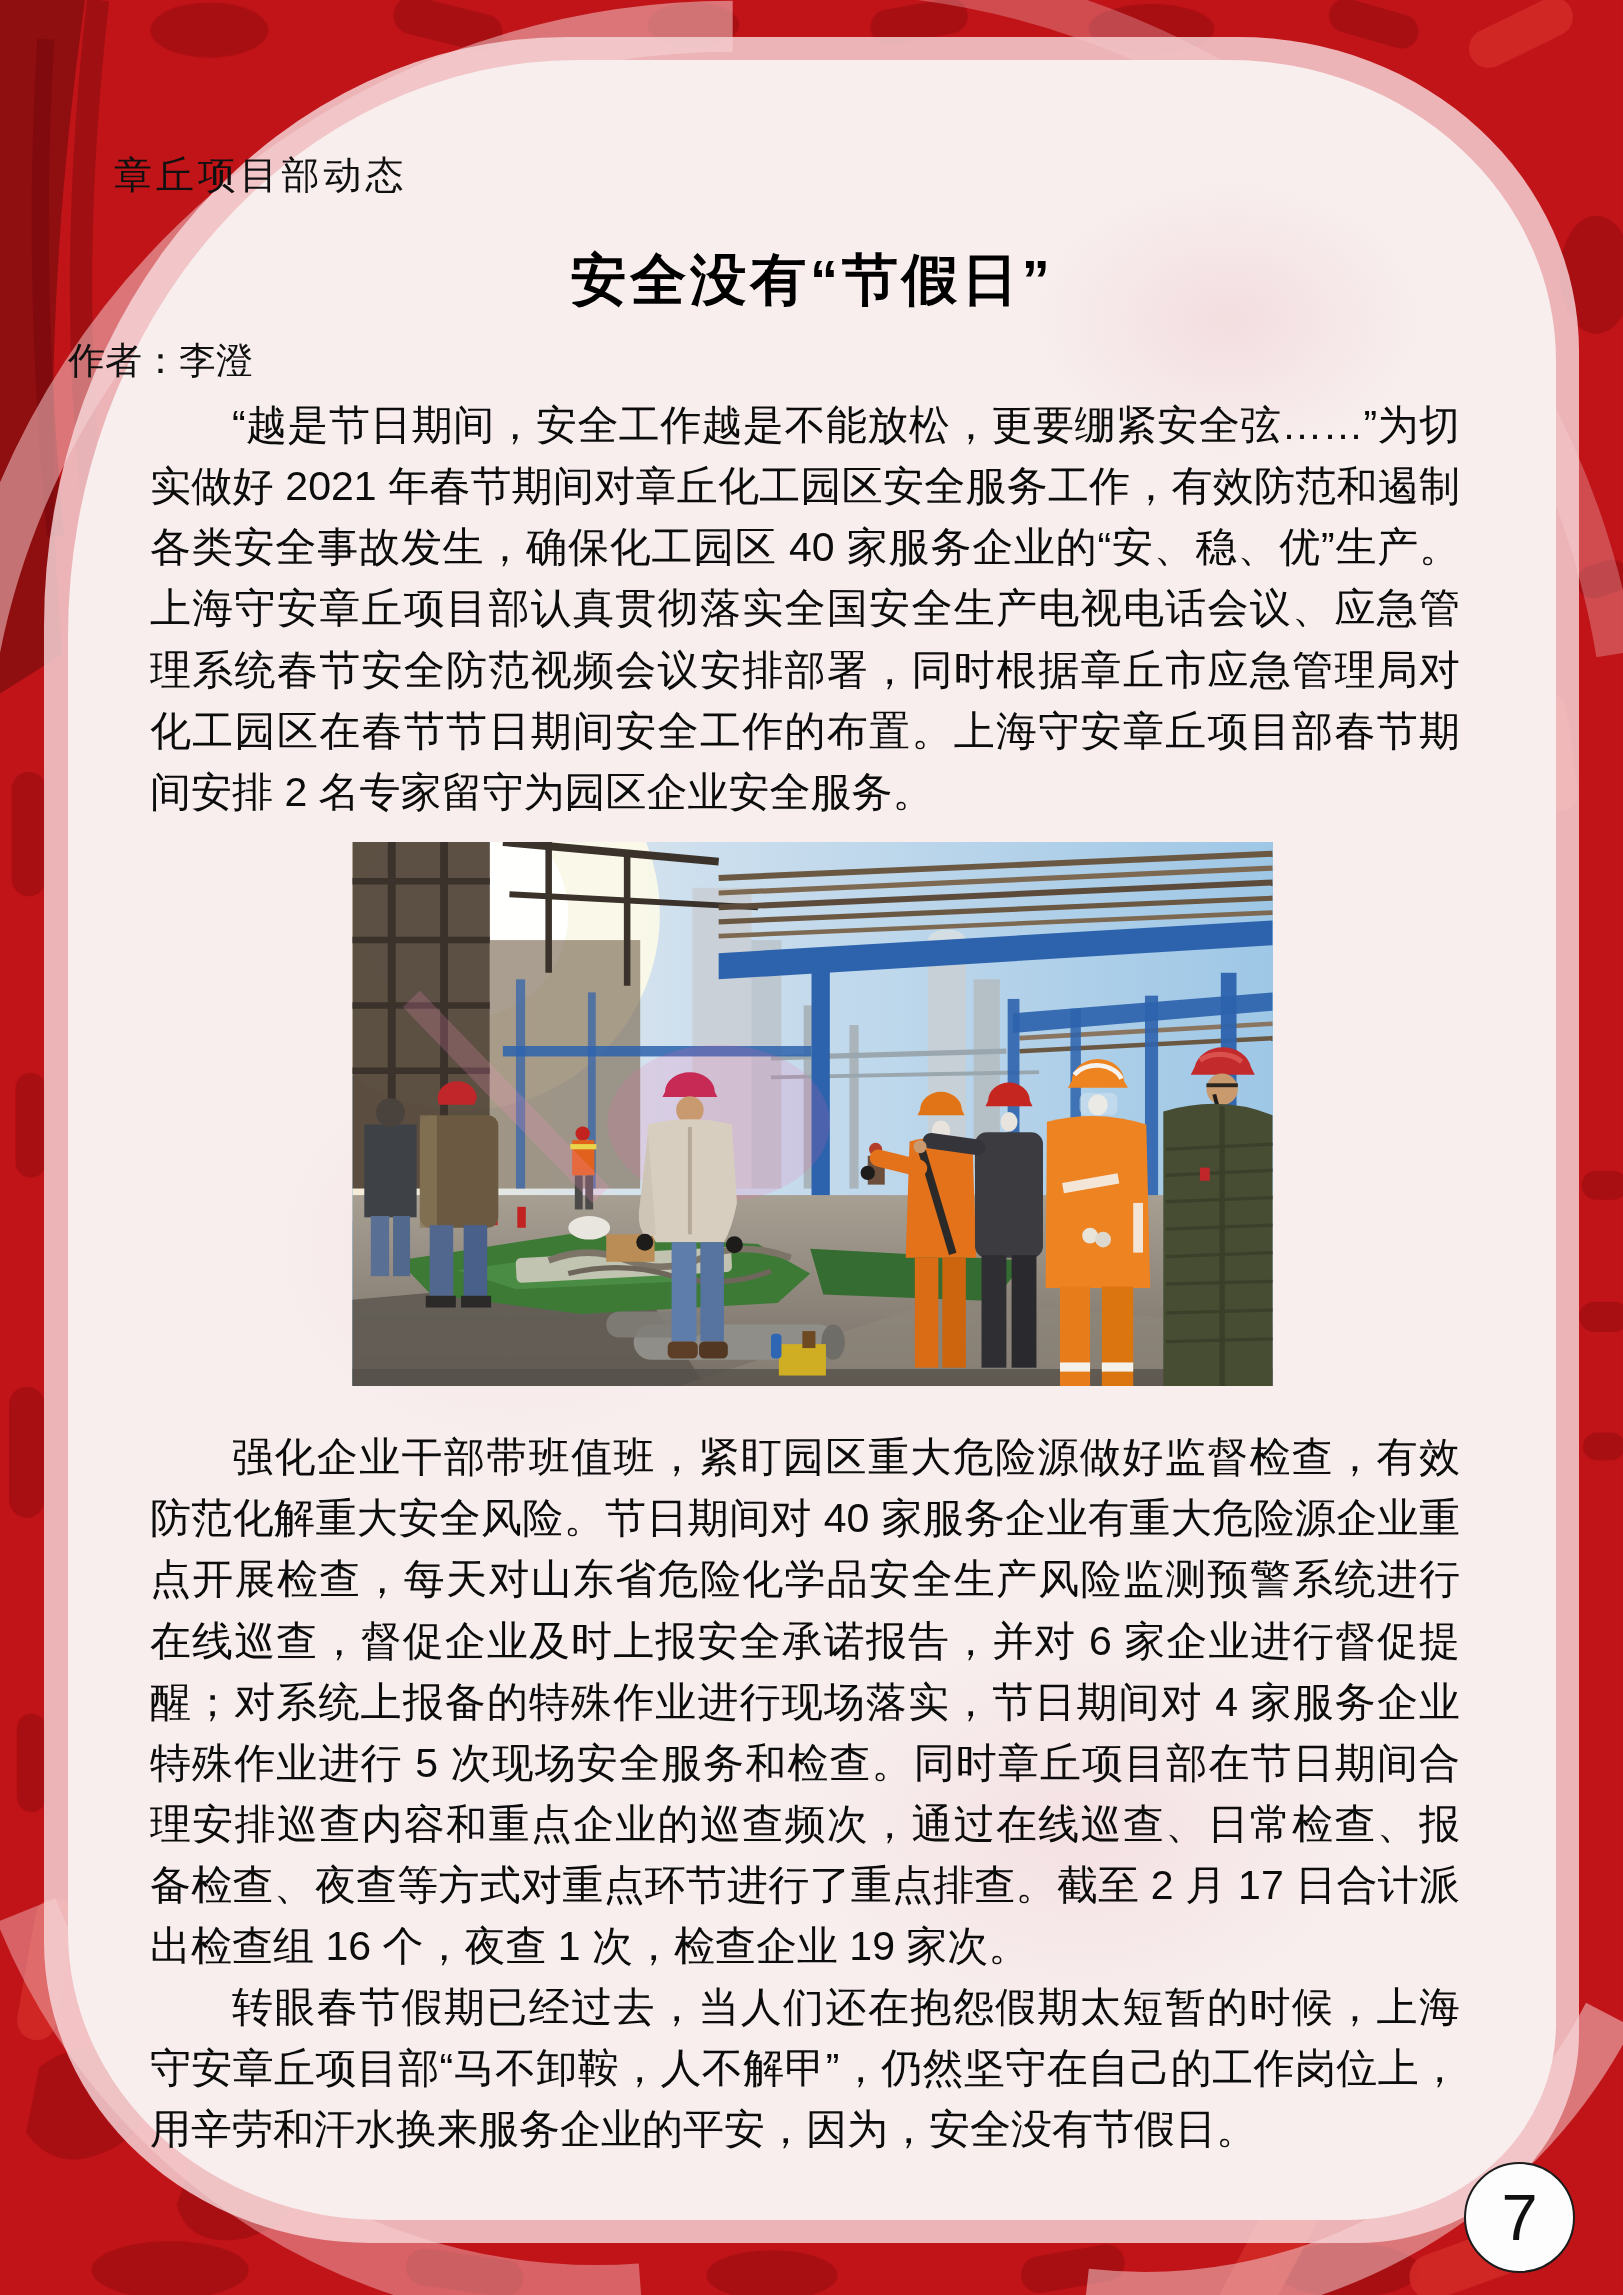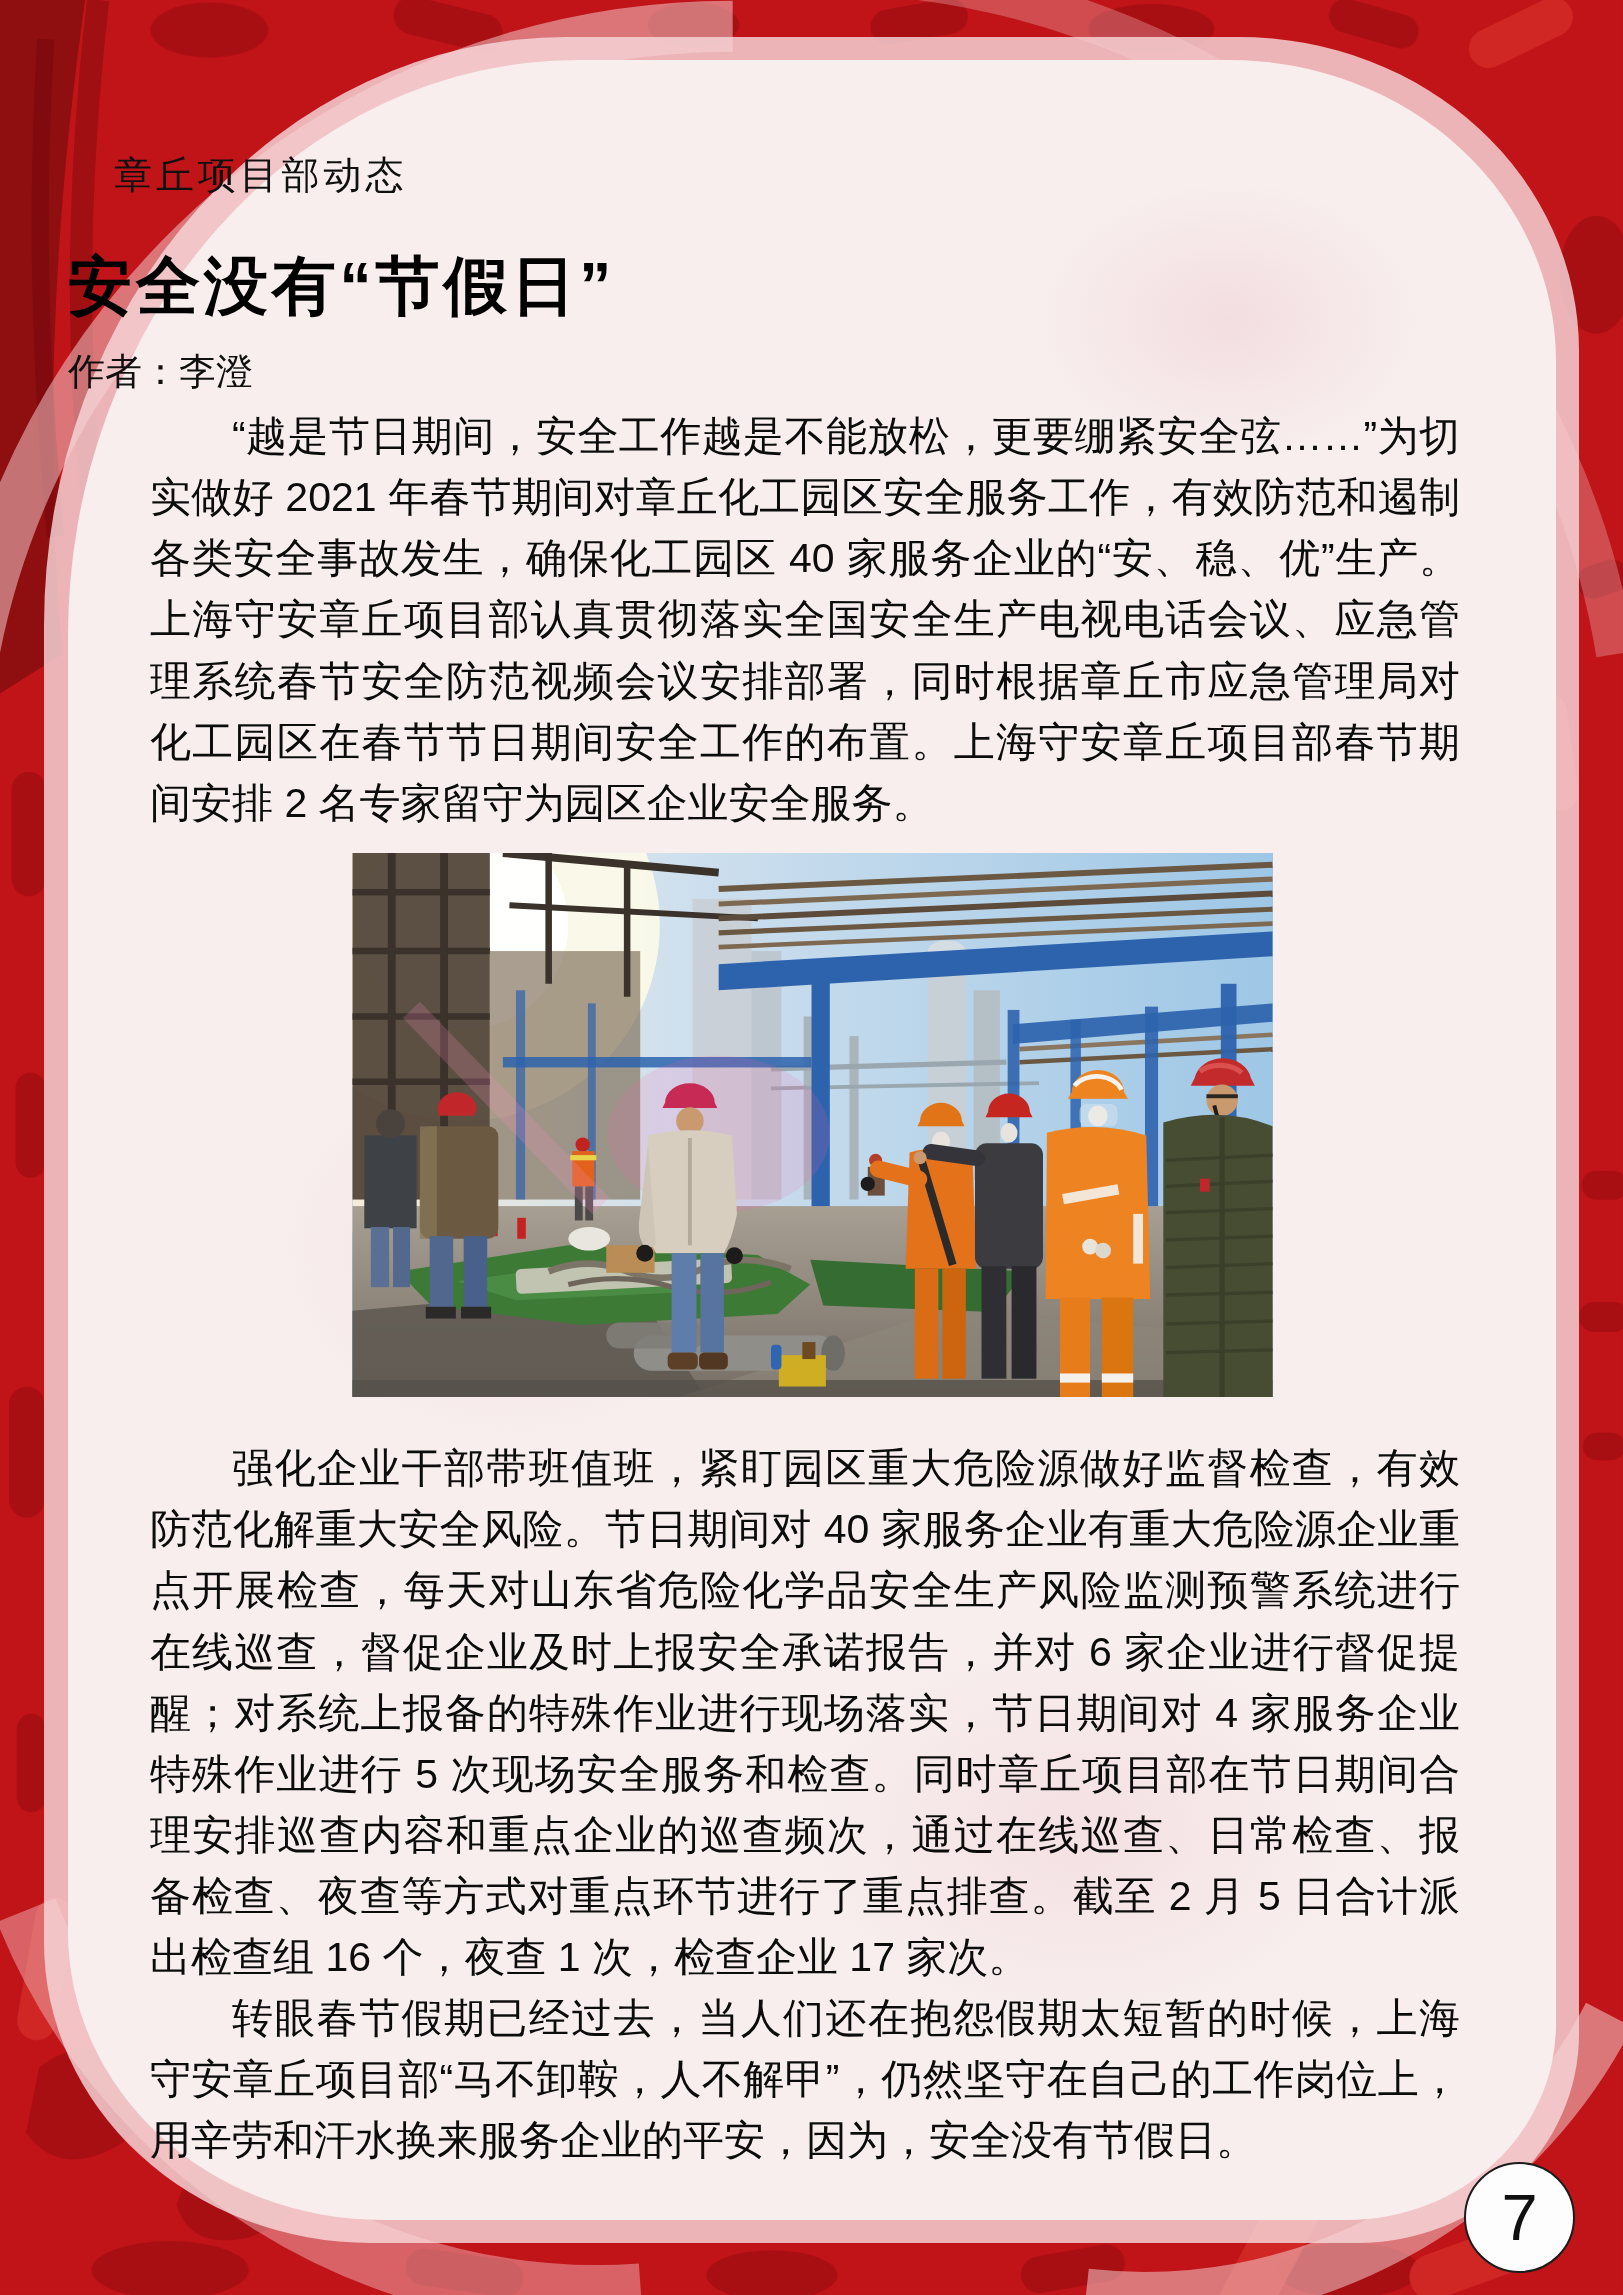--- a/index.html
+++ b/index.html
@@ -22,22 +22,22 @@
       radial-gradient(393px 275px at 68% 82%, rgba(238,204,209,.4), transparent 70%),
       #f8eeee;
     border-radius:510px 327px 209px 314px / 576px 301px 196px 288px;
     color:#111;
   }
   .kicker{
     margin:90px 0 0 46px;
     font-size:38px;letter-spacing:3.9px;color:#101010;
   }
   .title{
-    margin:42px 0 0 0;
-    font-size:64px;font-weight:700;letter-spacing:3.9px;color:#000;
+    margin:42px 0 0 0;text-align:center;
+    font-size:56px;font-weight:700;letter-spacing:3.9px;color:#000;
   }
   .byline{
     margin:17px 79px 9.2px 0;
     font-size:37px;color:#101010;
   }
   .body-text p{
     margin:0 96px 0 82px;
     font-size:41px;line-height:1.49;
     text-align:justify;text-justify:inter-character;
     text-indent:2em;color:#0c0c0c;
@@ -307,21 +307,21 @@
         </g>
 
         <g>
           <rect x="652" y="768" width="72" height="48" fill="#cfae24"></rect>
           <rect x="640" y="752" width="16" height="38" rx="6" fill="#2e66b3"></rect>
           <rect x="688" y="748" width="20" height="26" fill="#6e4a22"></rect>
         </g>
       </svg>
     </div>
 
-    <p>强化企业干部带班值班，紧盯园区重大危险源做好监督检查，有效防范化解重大安全风险。节日期间对 40 家服务企业有重大危险源企业重点开展检查，每天对山东省危险化学品安全生产风险监测预警系统进行在线巡查，督促企业及时上报安全承诺报告，并对 6 家企业进行督促提醒；对系统上报备的特殊作业进行现场落实，节日期间对 4 家服务企业特殊作业进行 5 次现场安全服务和检查。同时章丘项目部在节日期间合理安排巡查内容和重点企业的巡查频次，通过在线巡查、日常检查、报备检查、夜查等方式对重点环节进行了重点排查。截至 2 月 5 日合计派出检查组 16 个，夜查 1 次，检查企业 17 家次。</p>
+    <p>强化企业干部带班值班，紧盯园区重大危险源做好监督检查，有效防范化解重大安全风险。节日期间对 40 家服务企业有重大危险源企业重点开展检查，每天对山东省危险化学品安全生产风险监测预警系统进行在线巡查，督促企业及时上报安全承诺报告，并对 6 家企业进行督促提醒；对系统上报备的特殊作业进行现场落实，节日期间对 4 家服务企业特殊作业进行 5 次现场安全服务和检查。同时章丘项目部在节日期间合理安排巡查内容和重点企业的巡查频次，通过在线巡查、日常检查、报备检查、夜查等方式对重点环节进行了重点排查。截至 2 月 17 日合计派出检查组 16 个，夜查 1 次，检查企业 19 家次。</p>
     <p>转眼春节假期已经过去，当人们还在抱怨假期太短暂的时候，上海守安章丘项目部“马不卸鞍，人不解甲”，仍然坚守在自己的工作岗位上，用辛劳和汗水换来服务企业的平安，因为，安全没有节假日。</p>
   </div>
 </div>
 
 <div class="page-num">
   <span>7</span>
 </div>
 
 
 </body></html>

